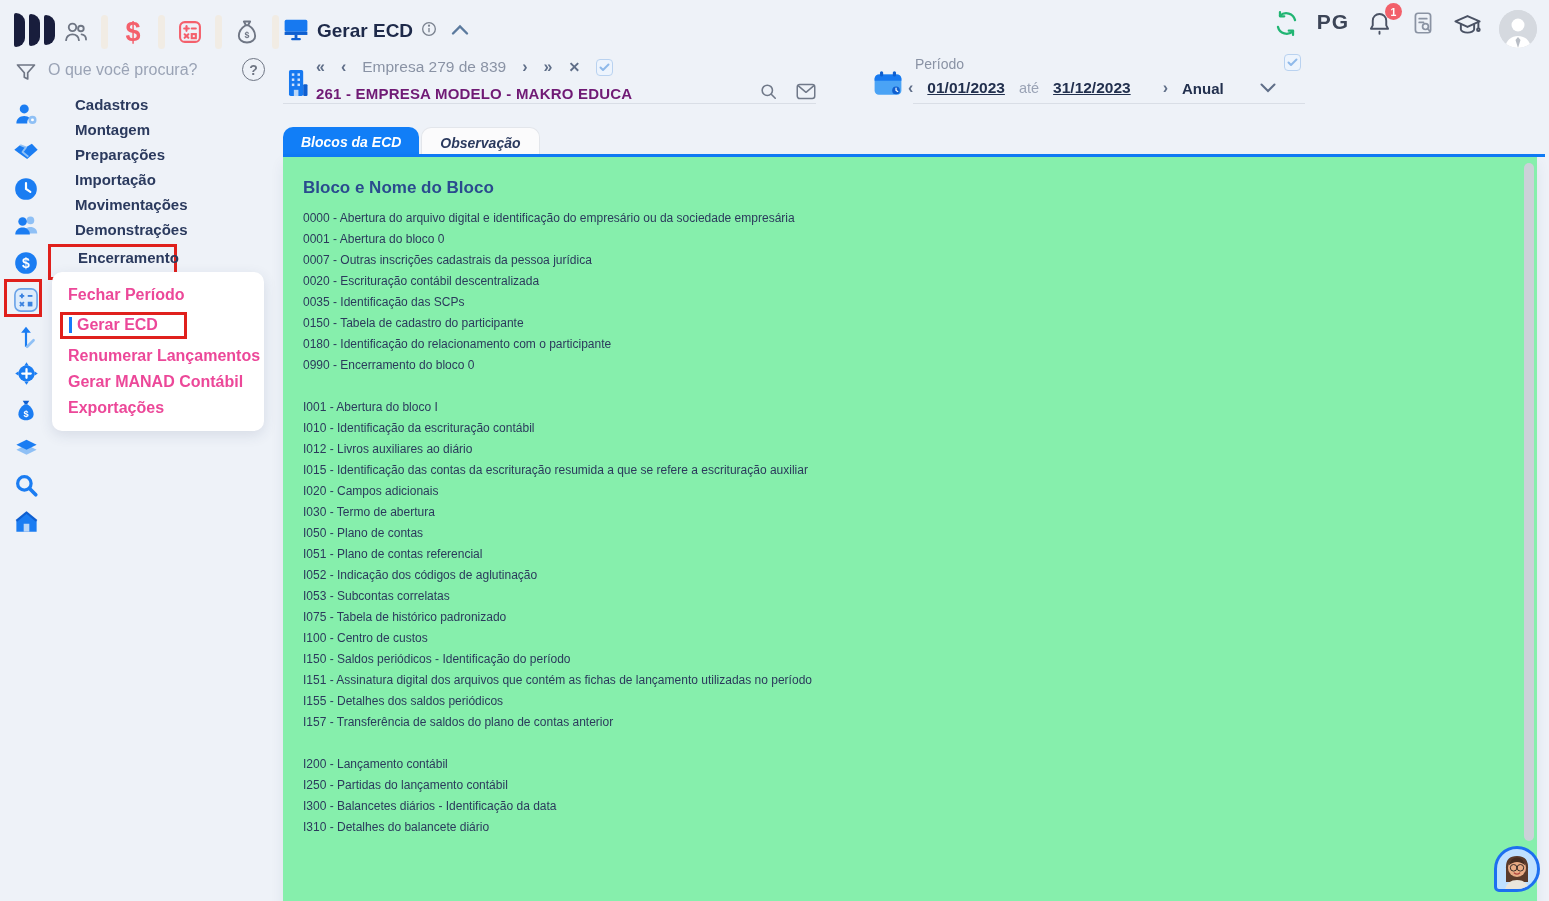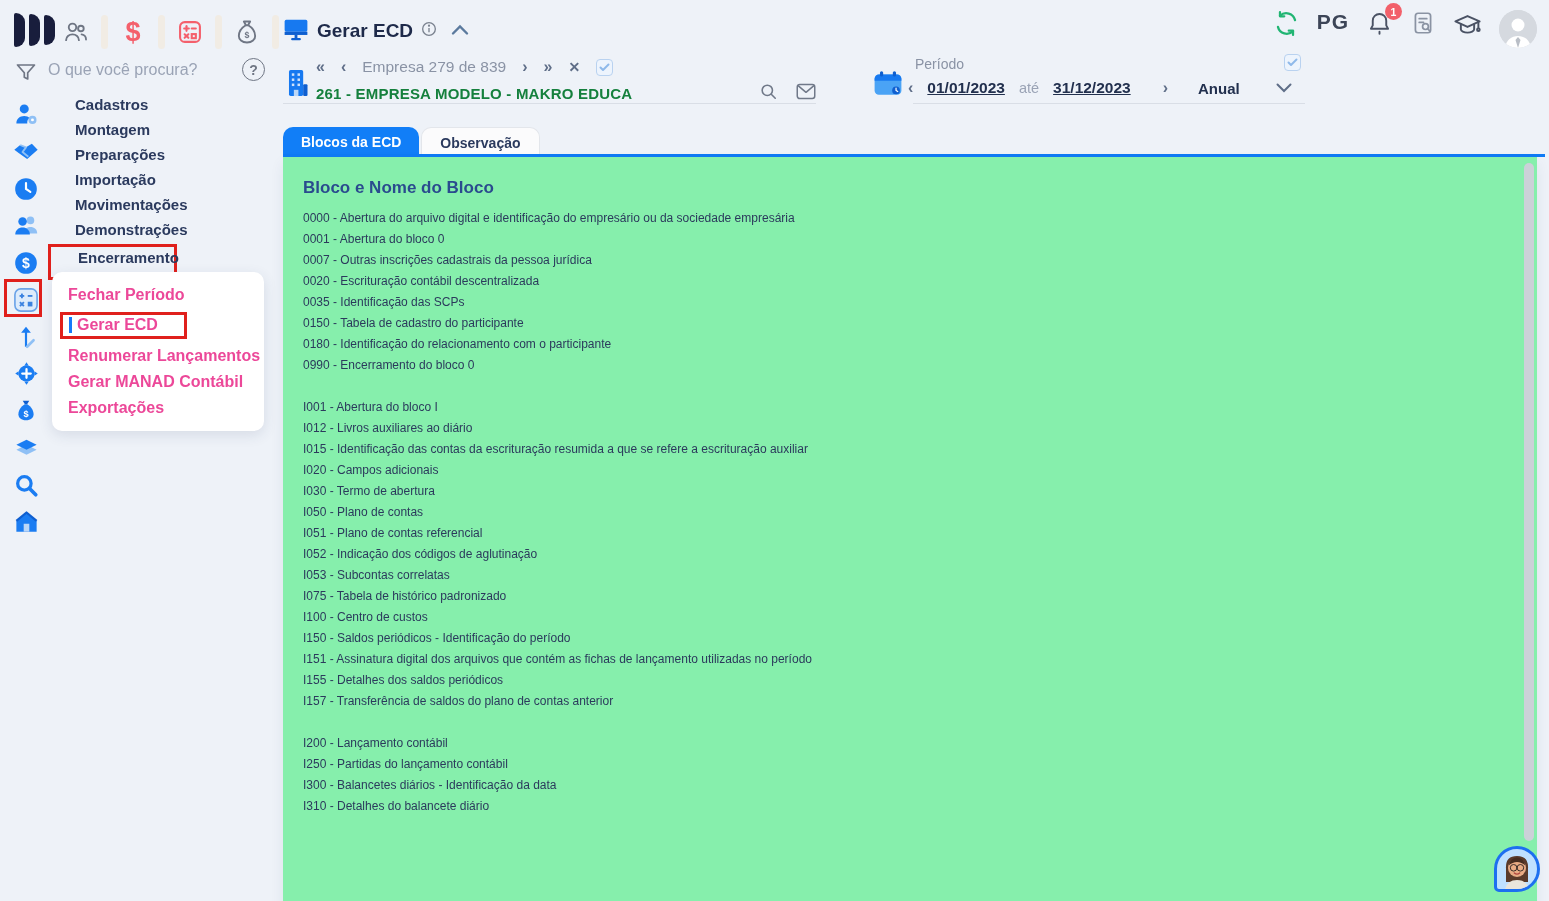--- a/index.html
+++ b/index.html
@@ -55,41 +55,41 @@
   
   .page-head { left:283px; top:16px; display:flex; align-items:center; gap:8px; }
   .page-title { font-size:19px; font-weight:bold; color:#1e2a4a; }
 
   
   .building { left:285px; top:68px; }
   .comp-nav { left:316px; top:58px; display:flex; align-items:center; gap:16px; font-size:16px; color:#5f6e88; }
   .comp-nav .cnt { color:#8a93a5; font-size:15.5px; }
   .comp-nav .navg { font-weight:bold; cursor:default; }
   .comp-name-row { left:316px; top:82px; width:500px; display:flex; align-items:center; }
-  .comp-name { font-size:15px; font-weight:bold; color:#15803d; letter-spacing:.2px; flex:1; }
+  .comp-name { font-size:15px; font-weight:bold; color:#701a75; letter-spacing:.2px; flex:1; }
   .comp-underline { left:283px; top:103px; width:533px; height:1px; background:#d9dee6; }
 
   .checkbox { width:17px; height:17px; border-radius:4px; background:#edf4fd; border:1.5px solid #b9d2f0;
               display:flex; align-items:center; justify-content:center; }
 
   
   .calendar { left:873px; top:70px; }
   .period-label { left:915px; top:56px; font-size:14px; color:#8a93a5; }
   .period-row { left:908px; top:79px; display:flex; align-items:center; gap:14px; }
   .period-row .chev { color:#5f6e88; font-size:16px; font-weight:bold; }
   .pdate { font-size:15.5px; font-weight:bold; color:#22304e;text-decoration:underline; }
   .pate { font-size:14.5px; color:#9aa3b5; }
-  .freq { font-size:15px; font-weight:bold; color:#22304e; margin-left:16px; }
+  .freq { font-size:15px; font-weight:bold; color:#22304e; }
   .period-underline { left:913px; top:103px; width:392px; height:1px; background:#d9dee6; }
   .period-check { left:1284px; top:54px; }
 
   
   .tabs { left:283px; top:127px; display:flex; gap:2px; }
   .tab { height:30px; display:flex; align-items:center; justify-content:center; font-size:14px; font-weight:bold;
-         border-radius:10px 10px 0 0; padding:0 18px; }
+         border-radius:10px 10px 0 0; padding:0 18px;font-style:italic; }
   .tab.active { background:#117ef7; color:#fff; }
   .tab.inactive { background:#fbfbfc; color:#2b3a5e; border:1px solid #e3e6eb; border-bottom:none; }
   .blueline { left:283px; top:154px; width:1262px; height:3px; background:#0f7bf5; }
   .panel { left:283px; top:157px; width:1254px; height:820px; background:#86efac; border-radius:0 0 12px 12px;
            box-shadow:0 6px 14px rgba(40,60,100,.08); padding:21px 30px 17px 20px; }
   .panel-head { font-size:17px; font-weight:bold; color:#2a4b8e; margin-bottom:10px; }
   .block-row { font-size:12px; line-height:21px; color:#2b3a5c; white-space:nowrap; }
   .block-group { margin-bottom:21px; }
   .scrollbar { left:1524px; top:163px; width:10px; height:678px; background:#ccd1d8; border-radius:5px; }
 
@@ -414,20 +414,21 @@
         <div class="block-row">0001 - Abertura do bloco 0</div>
         <div class="block-row">0007 - Outras inscrições cadastrais da pessoa jurídica</div>
         <div class="block-row">0020 - Escrituração contábil descentralizada</div>
         <div class="block-row">0035 - Identificação das SCPs</div>
         <div class="block-row">0150 - Tabela de cadastro do participante</div>
         <div class="block-row">0180 - Identificação do relacionamento com o participante</div>
         <div class="block-row">0990 - Encerramento do bloco 0</div>
       </div>
       <div class="block-group">
         <div class="block-row">I001 - Abertura do bloco I</div>
+        <div class="block-row">I010 - Identificação da escrituração contábil</div>
         <div class="block-row">I012 - Livros auxiliares ao diário</div>
         <div class="block-row">I015 - Identificação das contas da escrituração resumida a que se refere a escrituração auxiliar</div>
         <div class="block-row">I020 - Campos adicionais</div>
         <div class="block-row">I030 - Termo de abertura</div>
         <div class="block-row">I050 - Plano de contas</div>
         <div class="block-row">I051 - Plano de contas referencial</div>
         <div class="block-row">I052 - Indicação dos códigos de aglutinação</div>
         <div class="block-row">I053 - Subcontas correlatas</div>
         <div class="block-row">I075 - Tabela de histórico padronizado</div>
         <div class="block-row">I100 - Centro de custos</div>

